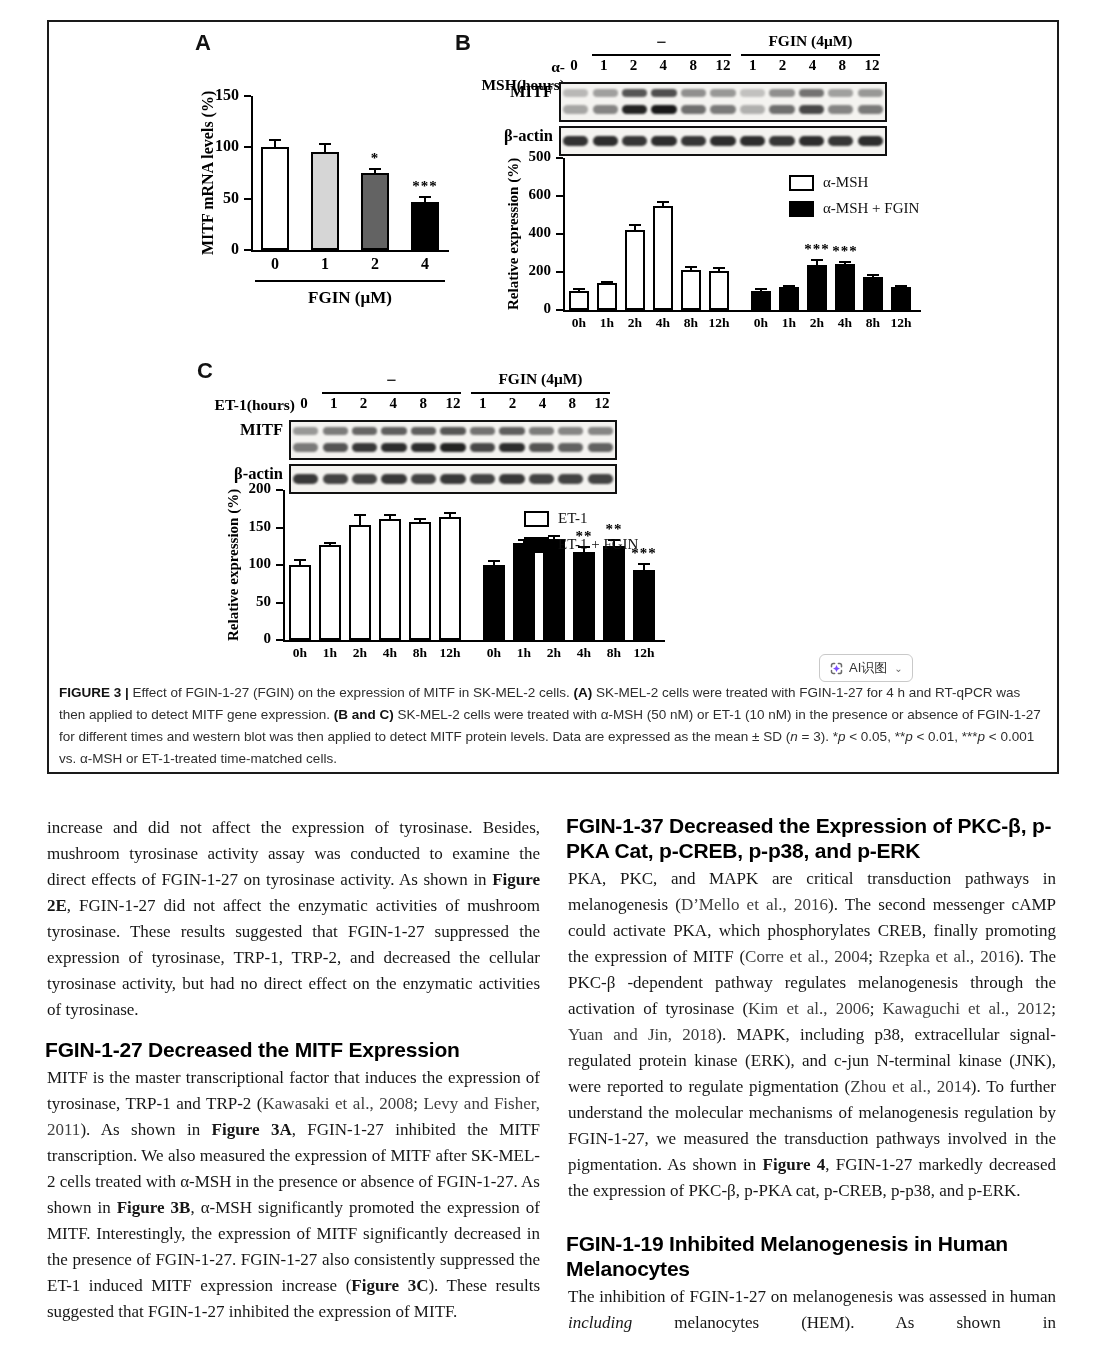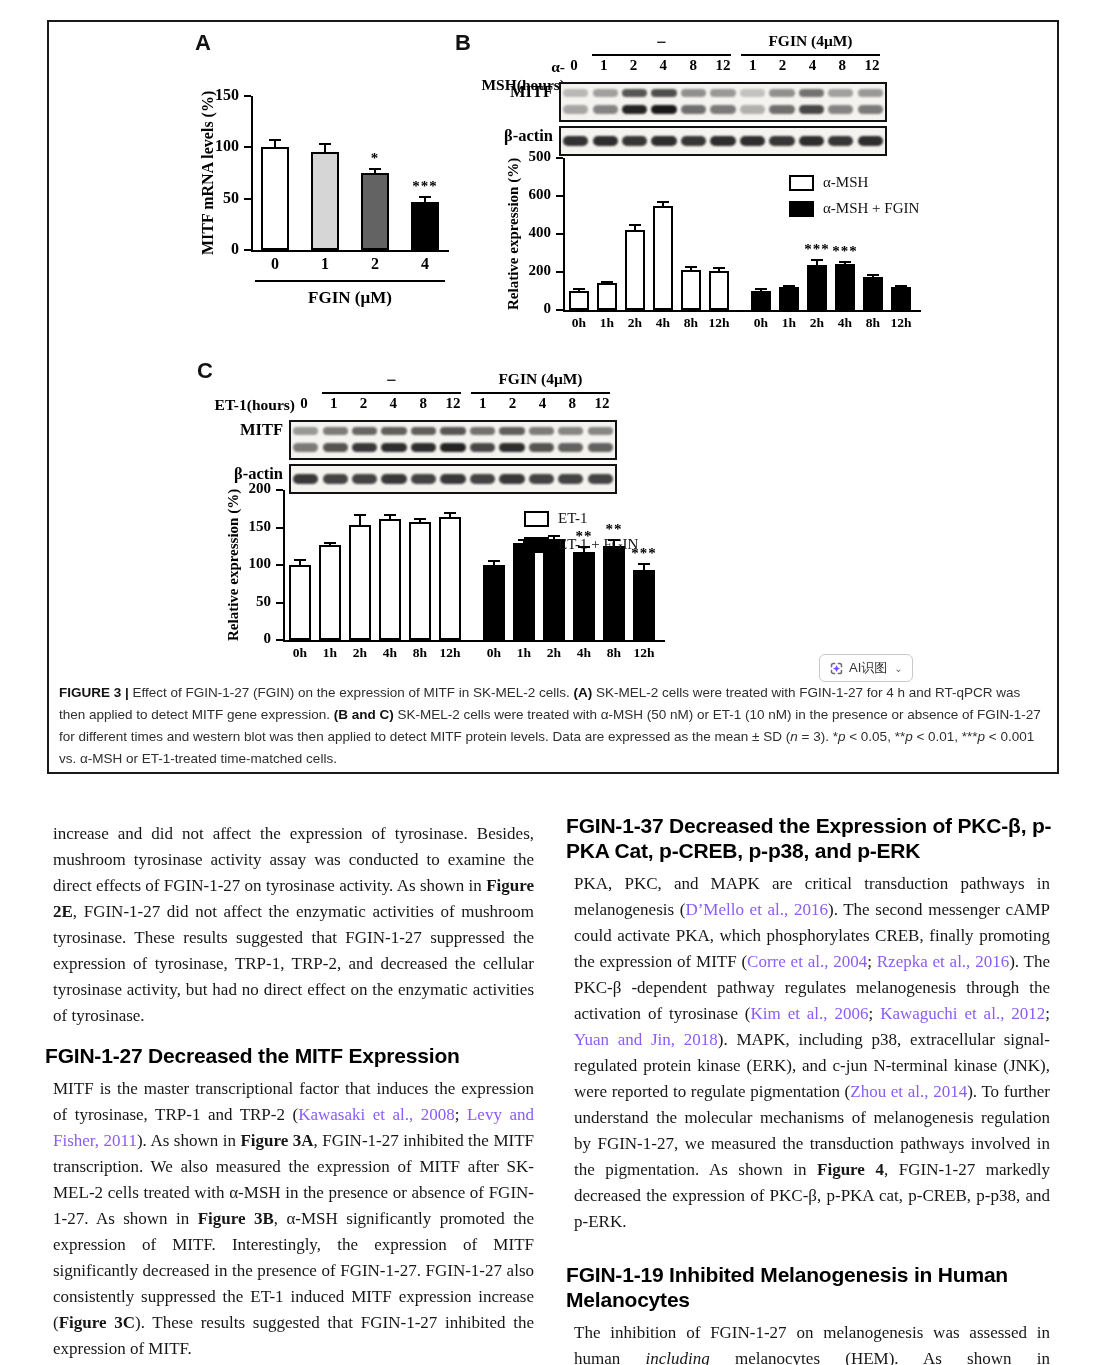--- a/index.html
+++ b/index.html
@@ -52,22 +52,22 @@
   
   .caption{position:absolute;left:10px;top:660px;width:984px;font-family:"Liberation Sans",sans-serif;
            font-size:13.5px;line-height:22px;color:#2e2e2e;text-align:left;}
   .caption .rt-b{font-weight:bold;color:#111;}
   
   .col{position:absolute;top:813px;text-align:justify;font-size:17px;line-height:26px;}
   .col-left{left:45px;width:497px;} .col-right{left:566px;width:492px;}
   .sec-h{font-family:"Liberation Sans",sans-serif;font-weight:bold;font-size:21px;line-height:25px;
          color:#000;margin:0 0 3px 0;text-align:left;letter-spacing:-0.2px;}
   .h-gap{margin-top:14px;} .h-gap-lg{margin-top:27px;}
-  .body-p{margin:8px;}
-  .rt-b{font-weight:bold;} .rt-i{font-style:italic;} .rt-c{color:#8b5cf6;}
+  .body-p{margin:2px;}
+  .rt-b{font-weight:bold;} .rt-i{font-style:italic;} .rt-c{color:#404040;}
   .cont{text-align-last:justify;}
 </style>
 </head>
 <body>
 
 <div class="page">
 
   <div class="figbox">
     <div class="panel-letter pl-a">A</div>
     <div class="panel-letter pl-b">B</div>

